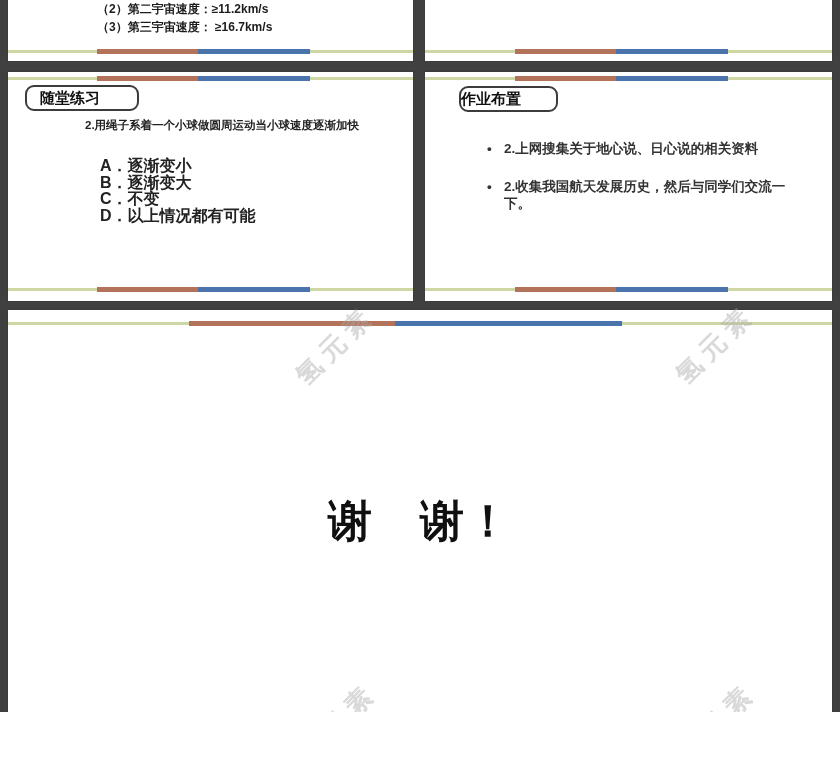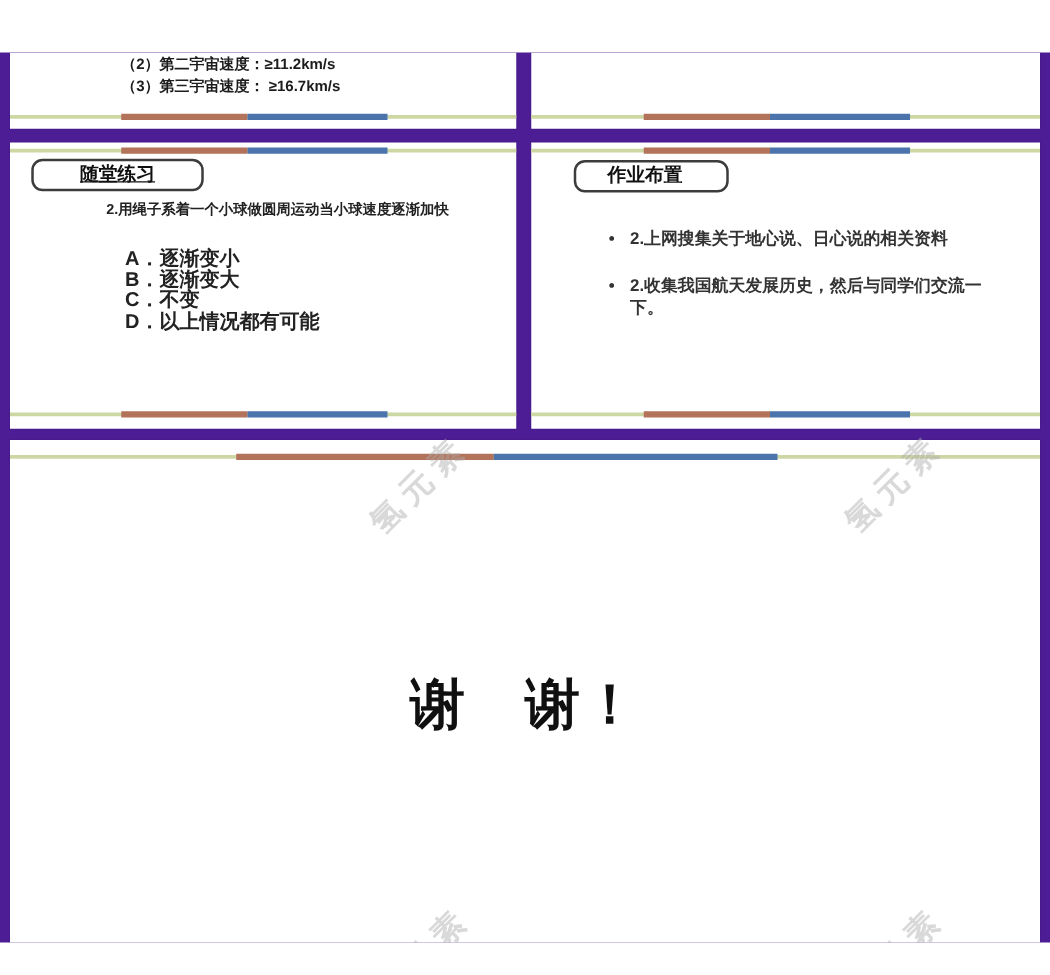--- a/index.html
+++ b/index.html
@@ -1,20 +1,19 @@
 <!DOCTYPE html>
 <html><head>
 <meta charset="utf-8">
 <style>
   html,body { margin:0; padding:0; }
   .canvas {
     position:relative; width:840px; height:712px;
-    background:#4c1d95; overflow:hidden;
+    background:#404040; overflow:hidden;
     font-family:"Liberation Sans", sans-serif;
-    margin-top:42px;
   }
   .slide {
     position:absolute; background:#ffffff;
     box-shadow:0 0 0 1px rgba(0,0,0,0.05);
   }
   
   .bar { position:absolute; left:0; right:0; height:5px; }
   .bar .seg-green { position:absolute; top:1px; left:0; width:100%; height:3px; background:#ccd7a3; }
   .bar .seg-brown { position:absolute; top:0; left:22%; width:25%; height:5px; background:#b3735a; }
   .bar .seg-blue  { position:absolute; top:0; left:47%; width:27.5%; height:5px; background:#4b74ad; }
@@ -29,22 +28,22 @@
   .ev-line { position:absolute; left:89px; font-size:12px; font-weight:bold; color:#1c1c1c; white-space:nowrap; }
   .ev-line.l1 { top:1px; }
   .ev-line.l2 { top:19px; }
 
   .title-box {
     position:absolute; background:#fff;
     border:2px solid #3c3c3c; border-radius:9px;
     font-size:15px; font-weight:bold; color:#101010;
     height:22px; line-height:22px; white-space:nowrap;
   }
-  .title-box.practice { left:17px; top:13px; width:97px;  padding-left:37px;text-decoration:underline; }
-  .title-box.homework { left:34px; top:14px; width:95px;  padding-left:25px; }
+  .title-box.practice { left:17px; top:13px; width:97px;  padding-left:13px; }
+  .title-box.homework { left:34px; top:14px; width:95px;  }
 
   .q-line { position:absolute; font-size:11.5px; font-weight:bold; color:#222; white-space:nowrap; }
   .q1 { left:77px; top:46px;text-align:center; }
   .q2 { left:70px; top:68px; }
   .answer { color:#c00000; font-size:14px; font-weight:bold; margin:0 10px; }
   .options { position:absolute; left:92px; top:86px; font-size:16px; font-weight:bold; color:#222; }
   .options .opt { line-height:16.5px; white-space:nowrap; }
 
   .bullets { position:absolute; left:62px; top:68px; width:320px; color:#333; }
   .bullet { display:flex; margin-bottom:21px; font-size:13.5px; font-weight:bold; line-height:17px; }

